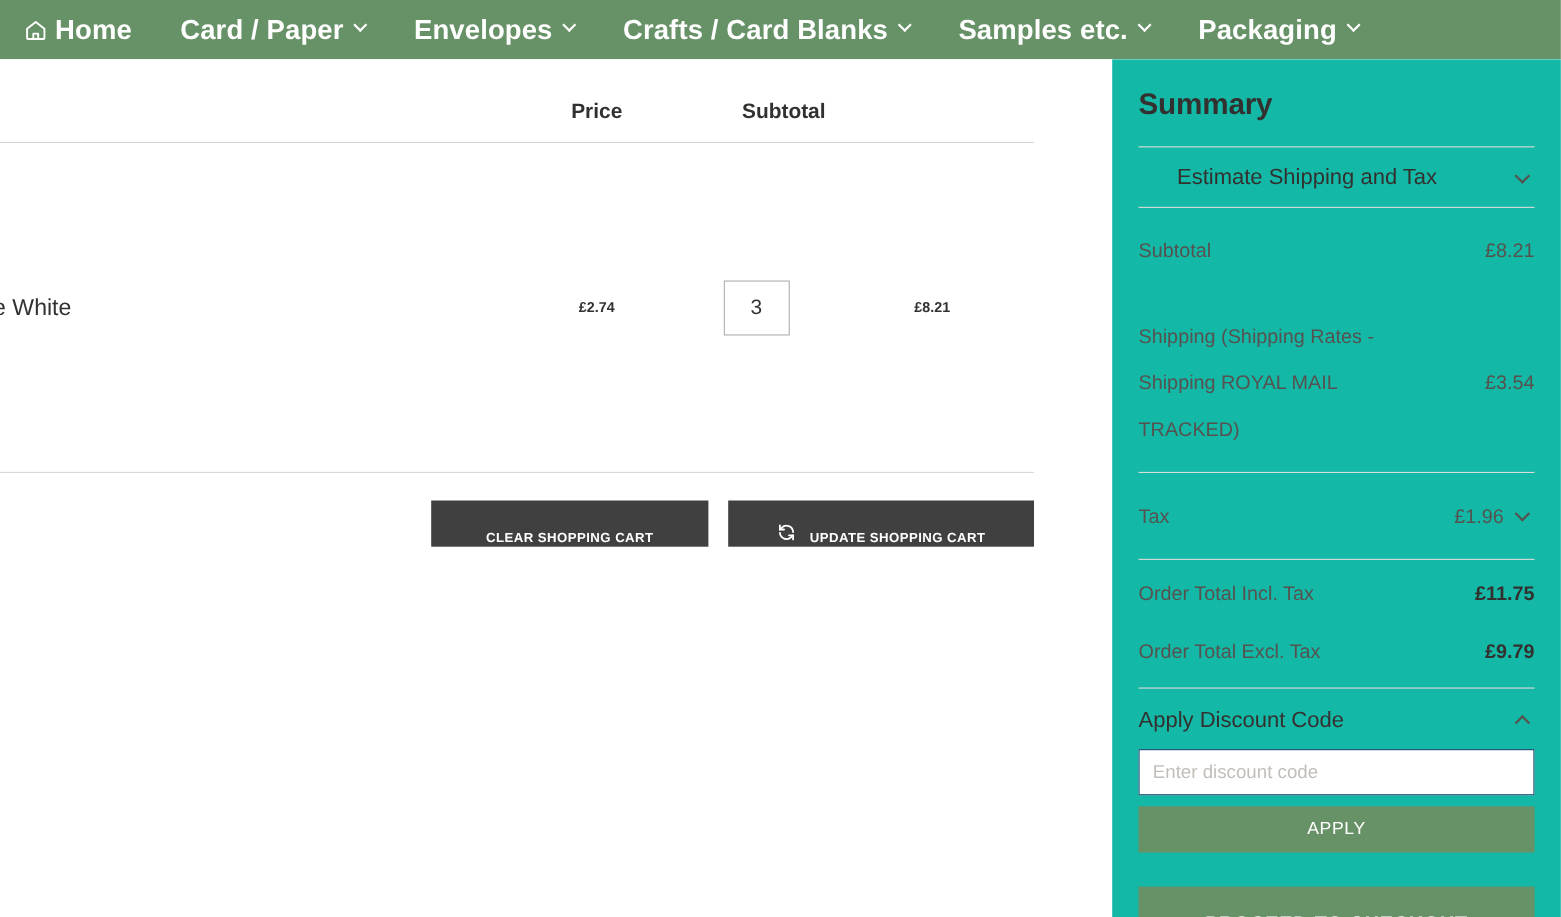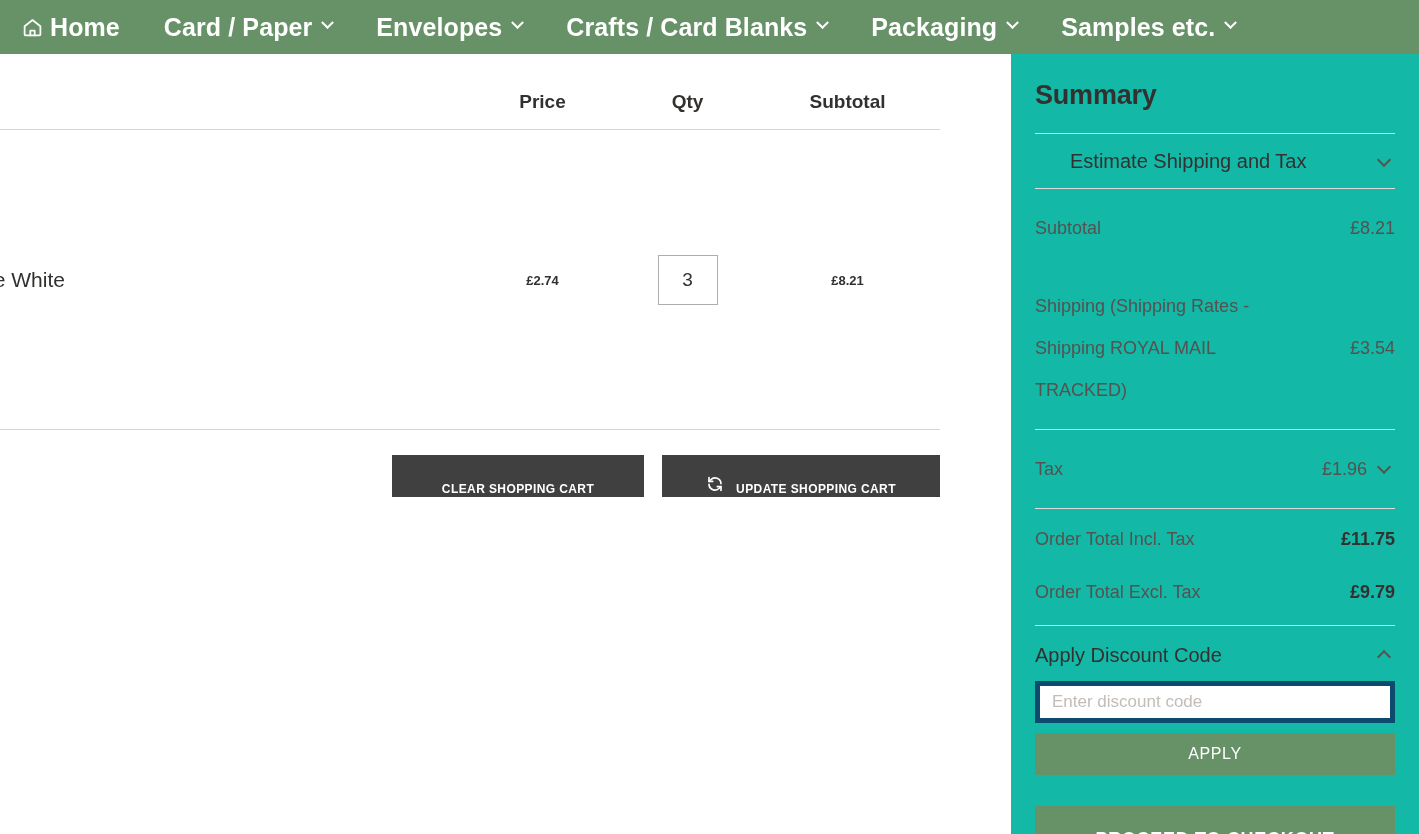--- a/index.html
+++ b/index.html
@@ -220,21 +220,21 @@
     align-items: center;
     justify-content: space-between;
     padding: 18px 0 14px 0;
     cursor: pointer;
   }
   .discount-head .label { font-size: 20px; color: #33312f; }
 
   .discount-input {
     width: 100%;
     height: 42px;
-    border: 5px solid #0c4a6e;
+    border: 1px solid #0c4a6e;
     background: #ffffff;
     font-size: 17px;
     color: #33312f;
     padding: 0 12px;
     font-family: "Liberation Sans", sans-serif;
   }
   .discount-input::placeholder { color: #c2bdb8; }
 
   .btn-apply {
     width: 100%;
@@ -286,40 +286,39 @@
     <span>Envelopes</span>
     <span class="chev"></span>
   </div>
 
   <div class="nav-item">
     <span>Crafts / Card Blanks</span>
     <span class="chev"></span>
   </div>
 
   <div class="nav-item">
+    <span>Samples etc.</span>
+    <span class="chev"></span>
+  </div>
+
+  <div class="nav-item">
     <span>Packaging</span>
-    <span class="chev"></span>
-  </div>
-
-  <div class="nav-item">
-    <span>Samples etc.</span>
     <span class="chev"></span>
   </div>
 
 </div>
 
 <div class="page">
 
   <div class="cart">
     <div class="cart-table">
 
       <div class="cart-head">
         <div class="th col-name"></div>
         <div class="th col-price">Price</div>
-        <div class="th col-qty">Qty</div>
         <div class="th col-sub">Subtotal</div>
       </div>
 
       <div class="cart-row">
         <div class="col-name">
           <span class="prod-name">elope White</span>
         </div>
         <div class="col-price">
           <span class="cell-price">£2.74</span>
         </div>

